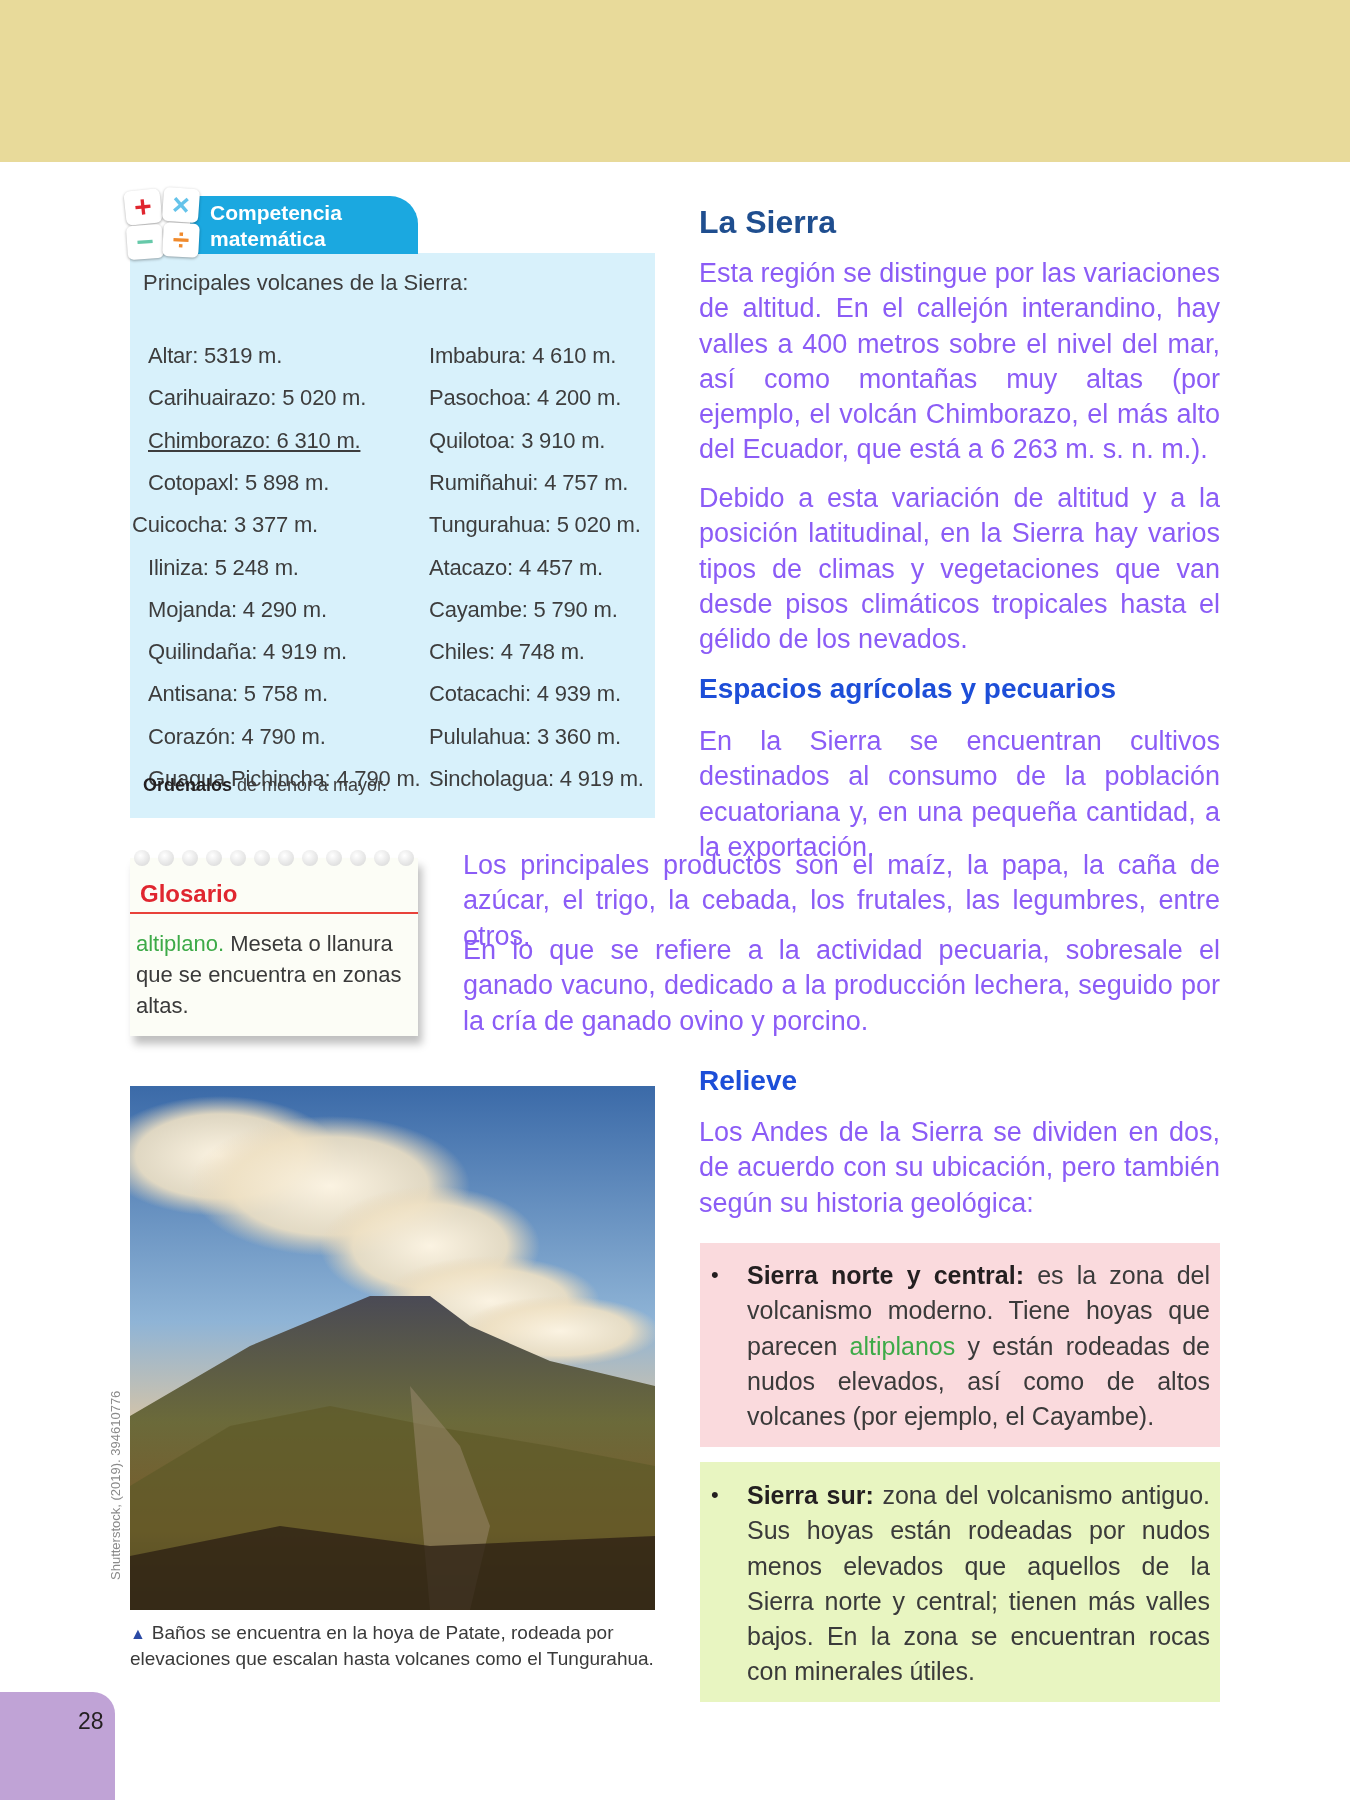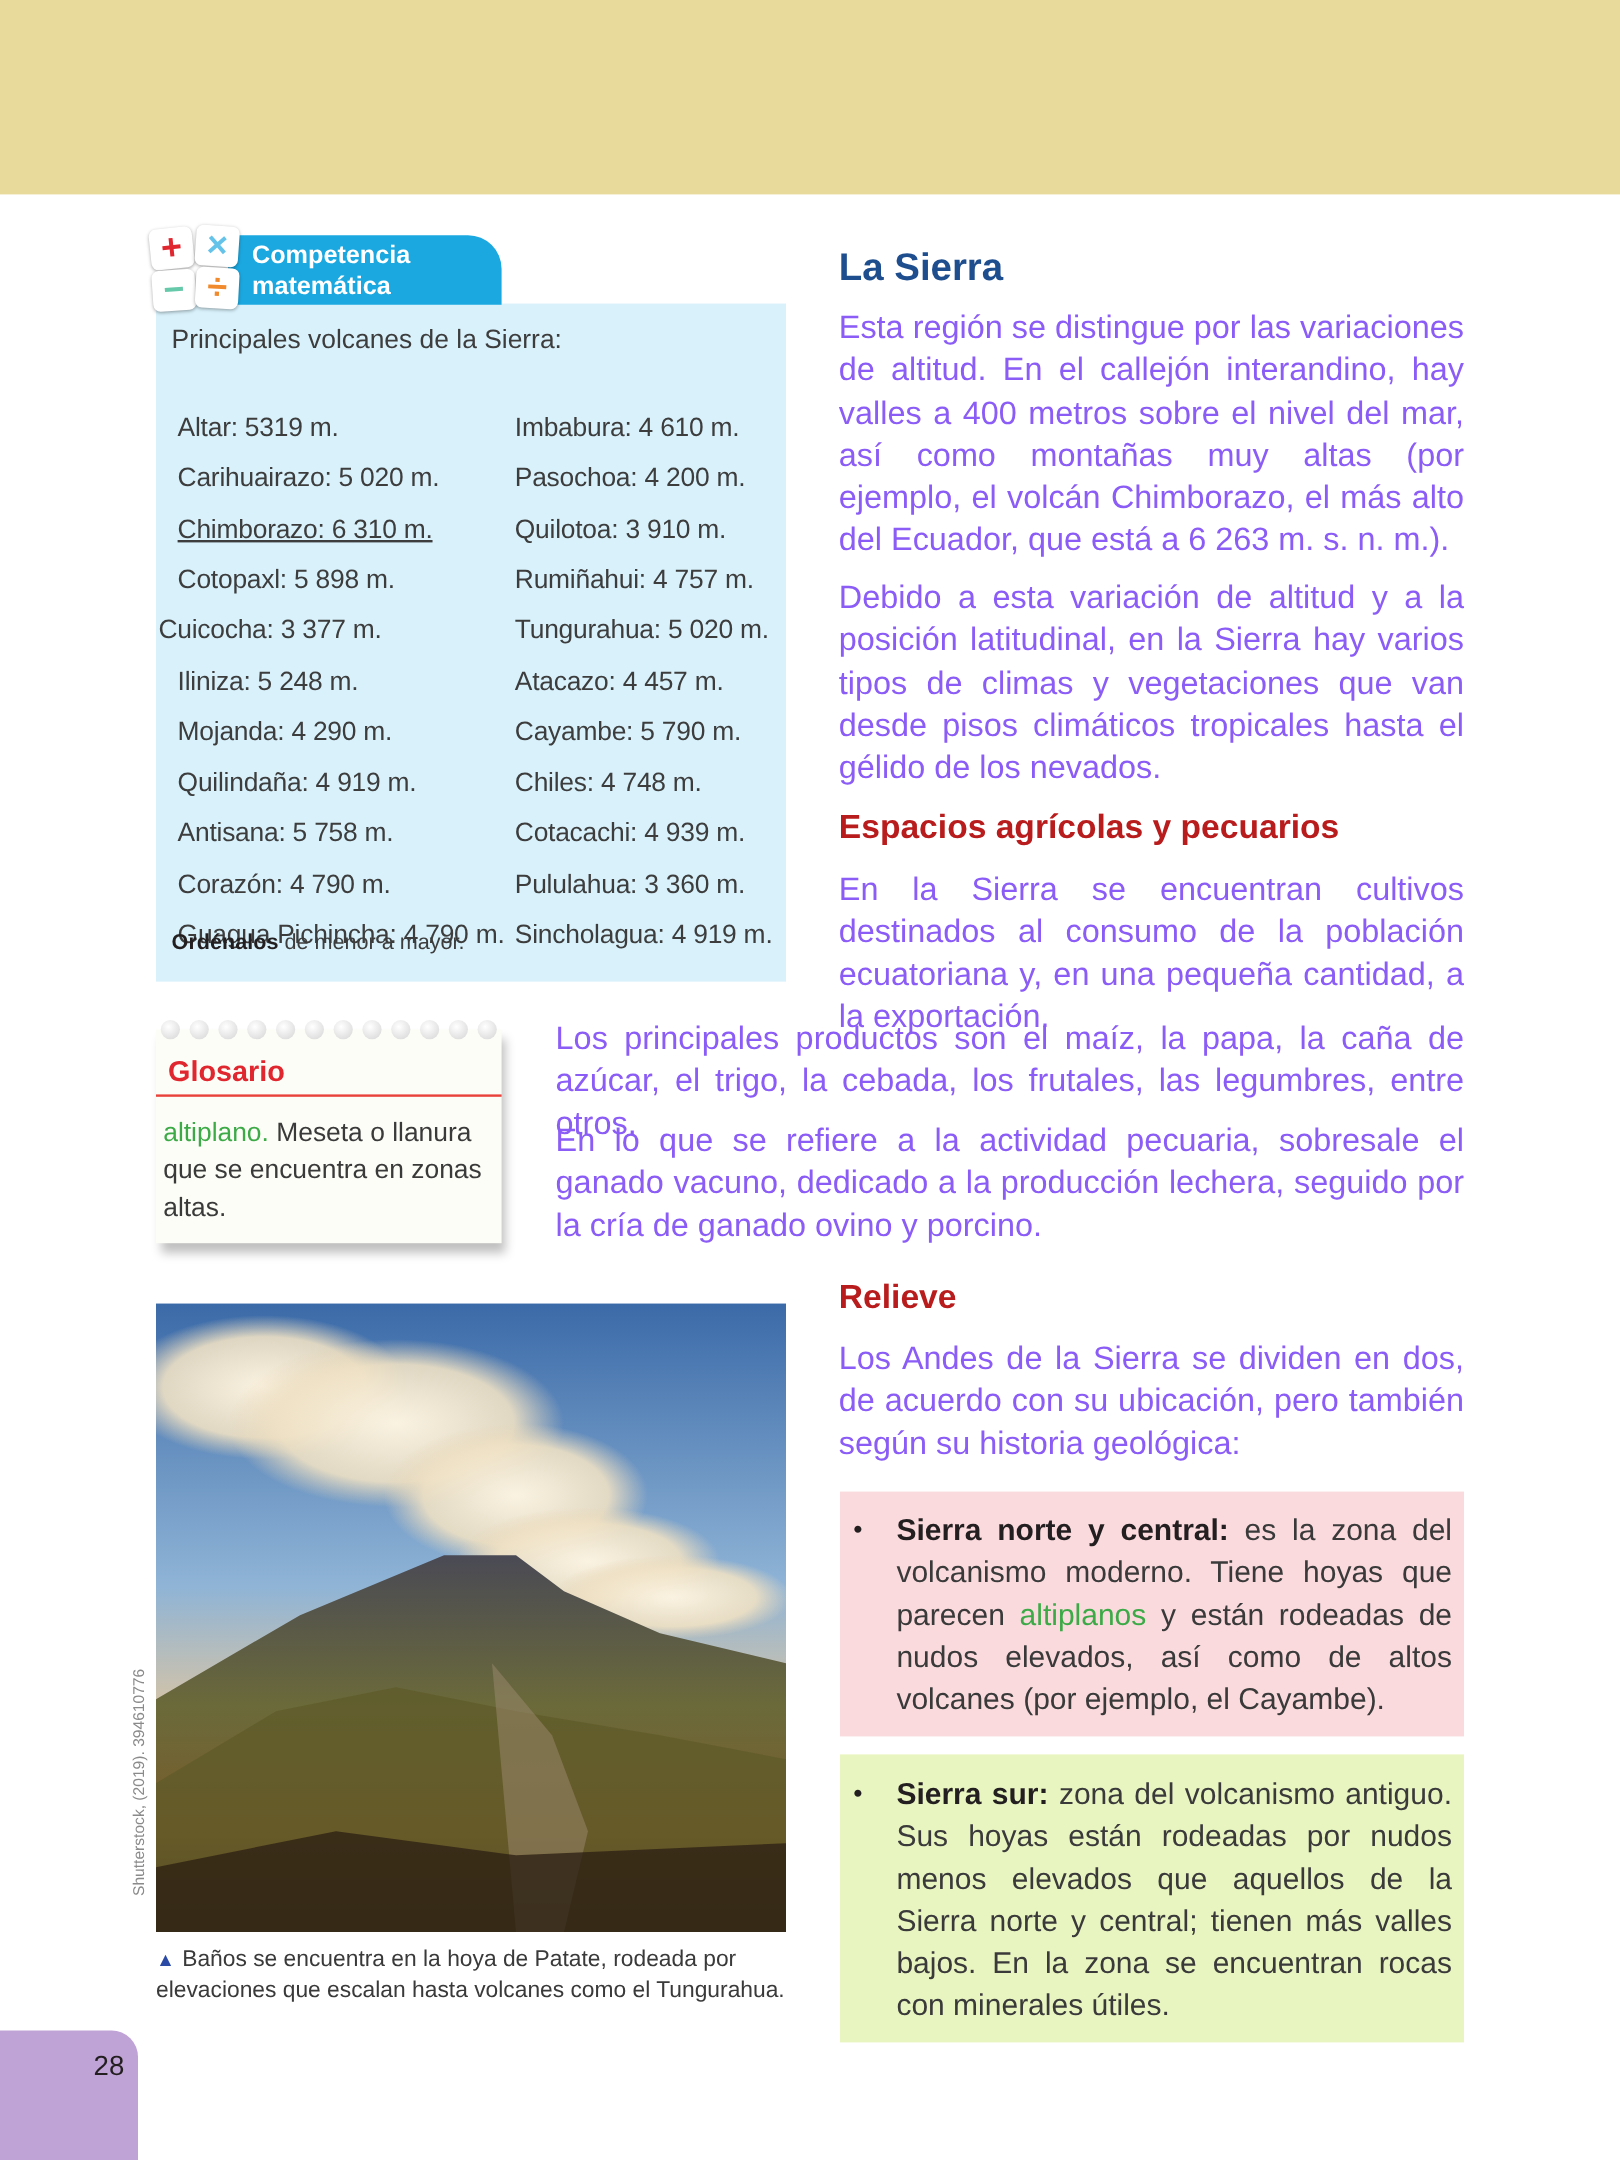--- a/index.html
+++ b/index.html
@@ -18,21 +18,21 @@
   .mi.divide { left: 38px; top: 35px; color: #f08a2c; transform: rotate(3deg); }
   .math-box { position: absolute; left: 130px; top: 253px; width: 525px; height: 565px; background: #d8f1fb; }
   .math-intro { position: absolute; left: 143px; top: 270px; font-size: 22px; color: #3d3d3d; }
   .volc { position: absolute; font-size: 22px; color: #3d3d3d; white-space: nowrap; letter-spacing: -0.2px; margin-top: 35px; }
   .math-task { position: absolute; left: 143px; top: 775px; font-size: 18px; color: #3d3d3d; }
   .math-task b { color: #231f20; }
 
   
   .h-sierra { position: absolute; left: 699px; top: 204px; font-size: 32px; font-weight: bold; color: #1f4e8f; }
   .para { position: absolute; font-size: 27px; line-height: 35.3px; color: #8b5cf6; text-align: justify; }
-  .h-purple { position: absolute; left: 699px; font-size: 28px; font-weight: bold; color: #b91c1c; }
+  .h-purple { position: absolute; left: 699px; font-size: 28px; font-weight: bold; color: #1d4ed8; }
 
   
   .gloss { position: absolute; left: 130px; top: 858px; width: 288px; height: 178px; background: #fcfdf6; box-shadow: 4px 8px 8px rgba(0,0,0,0.25); }
   .gloss-rings { position: absolute; left: 130px; top: 850px; width: 290px; height: 18px; display: flex; gap: 8px; padding-left: 4px; overflow: hidden; }
   .ring { width: 16px; height: 16px; border-radius: 50%; background: radial-gradient(circle at 40% 35%, #ffffff, #d4d4d4); flex: 0 0 16px; }
   .gloss-title { position: absolute; left: 140px; top: 880px; font-size: 24px; font-weight: bold; color: #e0262f; }
   .gloss-line { position: absolute; left: 130px; top: 912px; width: 288px; height: 2px; background: #e8423a; }
   .gloss-body { position: absolute; left: 136px; top: 928px; width: 280px; font-size: 22px; line-height: 31px; color: #3a3a3a; }
   .green { color: #3daa48; }
 

